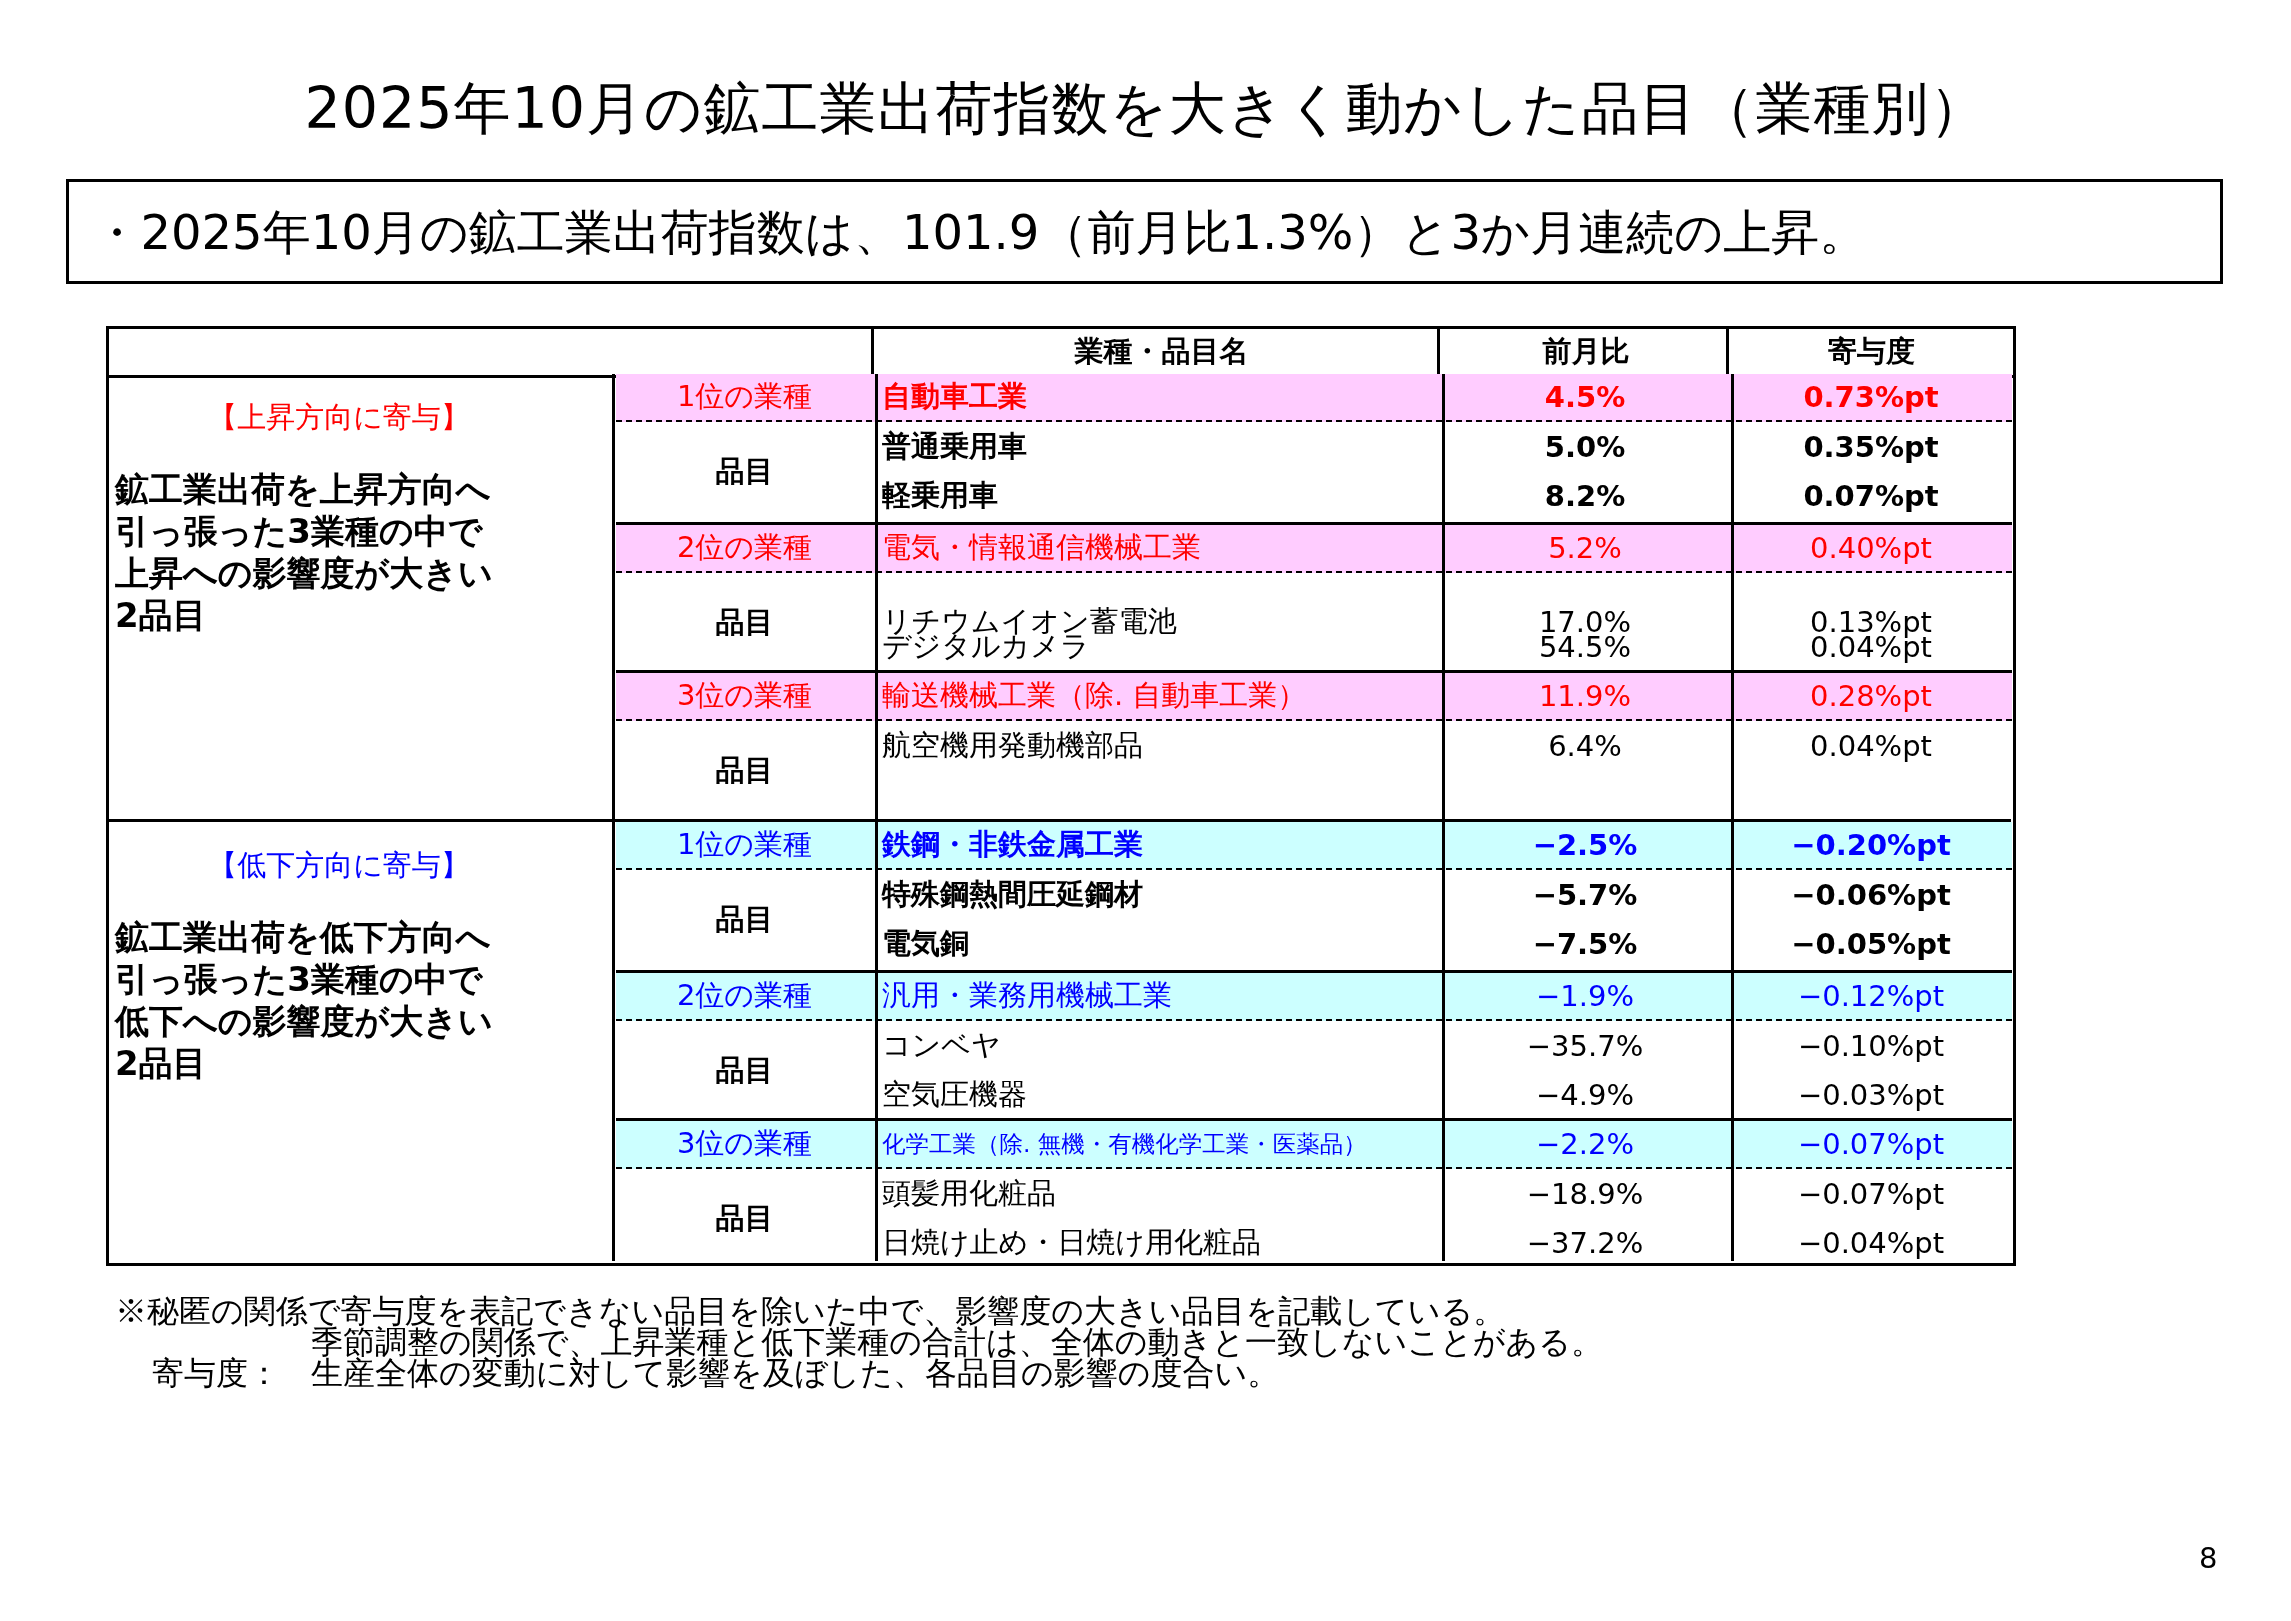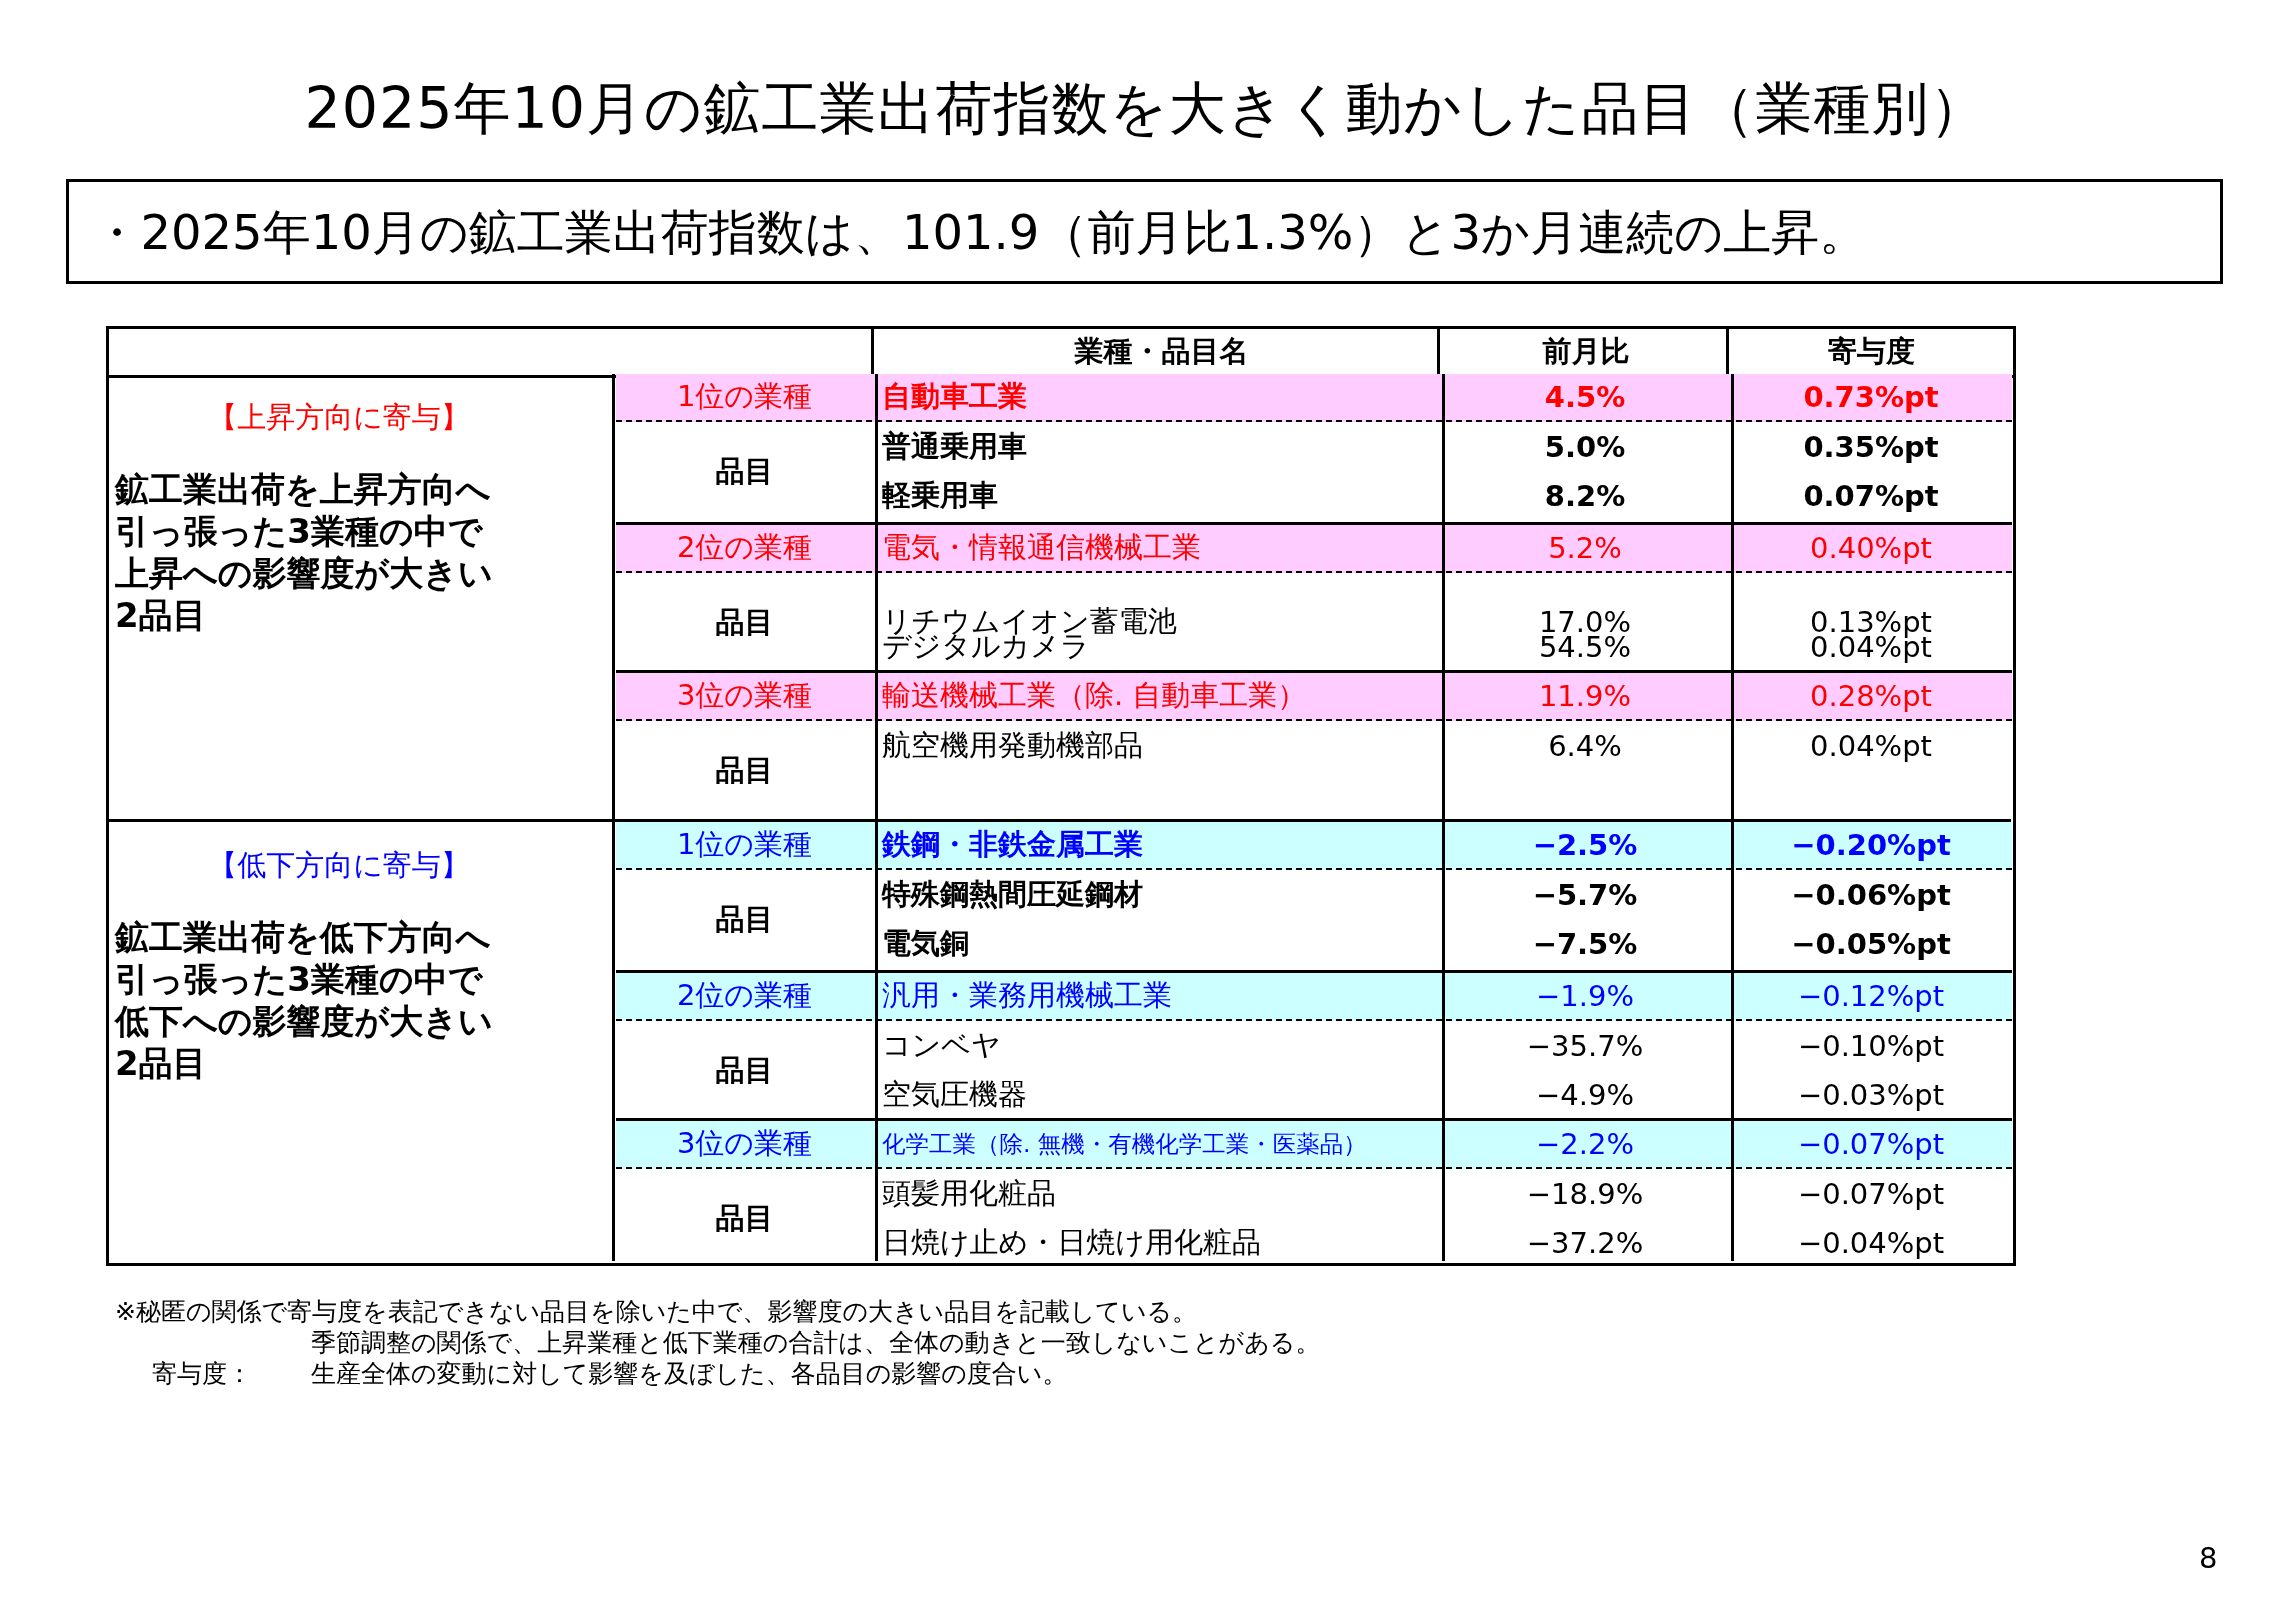--- a/index.html
+++ b/index.html
@@ -36,21 +36,21 @@
   .c-name { left: 260px; width: 564px; padding-left: 5.9px; }
   .c-mom { left: 826px; width: 286px; justify-content: center; }
   .c-con { left: 1115px; width: 280px; justify-content: center; }
   .items { position: absolute; left: 0; top: 48px; width: 1396px; height: 100px; }
   .item-label { position: absolute; left: 0; width: 257px; top: 0; height: 100%; display: flex; align-items: center; justify-content: center; font-size: 29px; font-weight: bold; }
   .item-row { position: absolute; left: 0; width: 1396px; height: 49px; }
   .bold { font-weight: bold; }
   .small { font-size: 23.5px; }
   .colline { position: absolute; top: 0; bottom: 0; width: 2.9px; background: #000; }
 
-  .footnotes { position: absolute; left: 115px; top: 1296px; font-size: 25px; line-height: 31px; }
+  .footnotes { position: absolute; left: 115px; top: 1296px; font-size: 32px; line-height: 31px; font-family: Liberation Serif, serif; }
   .fn-line { white-space: nowrap; }
   .fn-indent { padding-left: 37px; }
   .fn-term { display: inline-block; width: 159px; }
   .fn-indent2 { padding-left: 196px; }
   .page-num { position: absolute; left: 2199px; top: 1541px; font-size: 29px; }
 </style>
 </head>
 <body>
 
 <div class="title">2025年10月の鉱工業出荷指数を大きく動かした品目（業種別）</div>

